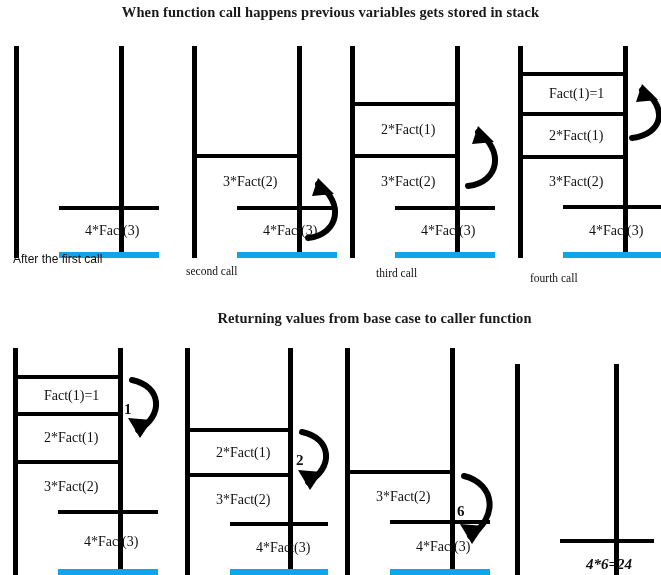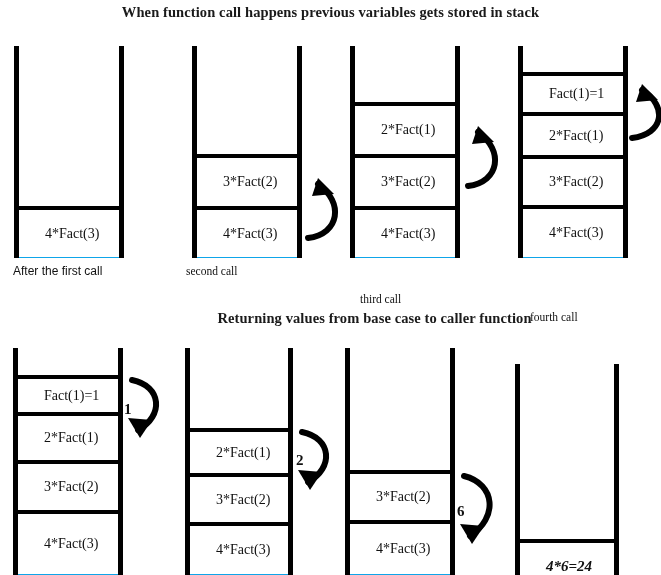--- a/index.html
+++ b/index.html
@@ -44,21 +44,22 @@
   .stack .spacer { width: 100%; }
   .cell {
     position: relative;
     box-sizing: border-box;
     border-top: 4px solid #000;
     display: flex;
     align-items: center;
     width: 100%;
   }
   .cell:last-child {
-    border-bottom: 1px solid #0ea5e9;
+    border-bottom: 6px solid #0ea5e9;
+    margin-left: 40px;
   }
   .cell-label {
     font-family: "Liberation Serif", serif;
     font-size: 14px;
     color: #111;
     padding-left: 26px;
     white-space: nowrap;
   }
   .cell-label.bold { font-weight: bold; font-size: 15px; }
 
@@ -89,21 +90,21 @@
 <div class="canvas">
 
   <div class="section-title" id="title-top">When function call happens previous variables gets stored in stack</div>
 
   <div class="stack" style="left:14px; top:46px; width:110px; height:212px;">
     <div class="spacer" style="height:160px;"></div>
     <div class="cell" style="height:52px;">
       <span class="cell-label">4*Fact(3)</span>
     </div>
   </div>
-  <div class="caption sans" style="left:13px; top:264px;">After the first call</div>
+  <div class="caption sans" style="left:13px; top:252px;">After the first call</div>
 
   <div class="stack" style="left:192px; top:46px; width:110px; height:212px;">
     <div class="spacer" style="height:108px;"></div>
     <div class="cell" style="height:52px;">
       <span class="cell-label">3*Fact(2)</span>
     </div>
     <div class="cell" style="height:52px;">
       <span class="cell-label">4*Fact(3)</span>
     </div>
   </div>
@@ -126,21 +127,21 @@
     <div class="cell" style="height:52px;">
       <span class="cell-label">4*Fact(3)</span>
     </div>
   </div>
   <div class="arrow-wrap" style="left:456px; top:106px; width:56px; height:90px;">
     <svg width="56" height="90" viewBox="0 0 56 90">
       <path d="M12 80 C 44 76, 48 44, 22 26" fill="none" stroke="#000" stroke-width="6" stroke-linecap="round"></path>
       <path d="M22 20 L 38 36 L 16 38 Z" fill="#000"></path>
     </svg>
   </div>
-  <div class="caption serif" style="left:360px; top:267px;margin-top:26px;">third call</div>
+  <div class="caption serif" style="left:376px; top:267px;">third call</div>
 
   <div class="stack" style="left:518px; top:46px; width:110px; height:212px;">
     <div class="spacer" style="height:26px;"></div>
     <div class="cell" style="height:40px;">
       <span class="cell-label">Fact(1)=1</span>
     </div>
     <div class="cell" style="height:43px;">
       <span class="cell-label">2*Fact(1)</span>
     </div>
     <div class="cell" style="height:50px;">
@@ -149,21 +150,21 @@
     <div class="cell" style="height:53px;">
       <span class="cell-label">4*Fact(3)</span>
     </div>
   </div>
   <div class="arrow-wrap" style="left:622px; top:72px; width:56px; height:76px;">
     <svg width="56" height="76" viewBox="0 0 56 76">
       <path d="M10 66 C 42 62, 46 34, 20 18" fill="none" stroke="#000" stroke-width="6" stroke-linecap="round"></path>
       <path d="M20 12 L 36 28 L 14 30 Z" fill="#000"></path>
     </svg>
   </div>
-  <div class="caption serif" style="left:530px; top:272px;margin-top:39px;">fourth call</div>
+  <div class="caption serif" style="left:530px; top:272px;">fourth call</div>
 
   <div class="section-title" id="title-bottom">Returning values from base case to caller function</div>
 
   <div class="stack" style="left:13px; top:348px; width:110px; height:227px;">
     <div class="spacer" style="height:27px;"></div>
     <div class="cell" style="height:37px;">
       <span class="cell-label">Fact(1)=1</span>
     </div>
     <div class="cell" style="height:48px;">
       <span class="cell-label">2*Fact(1)</span>

